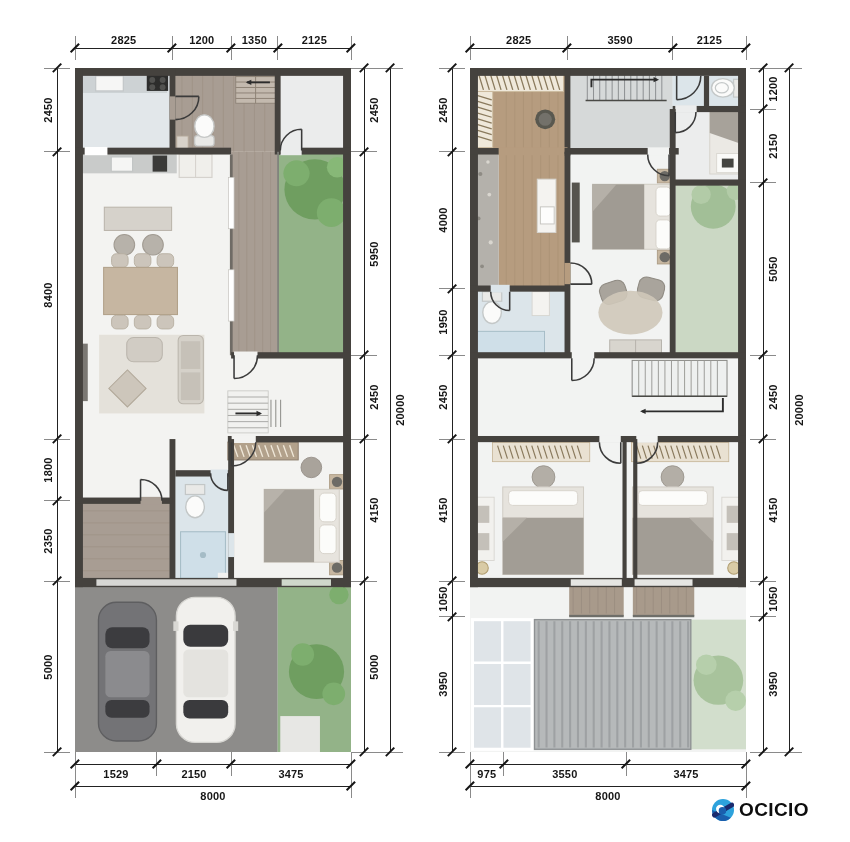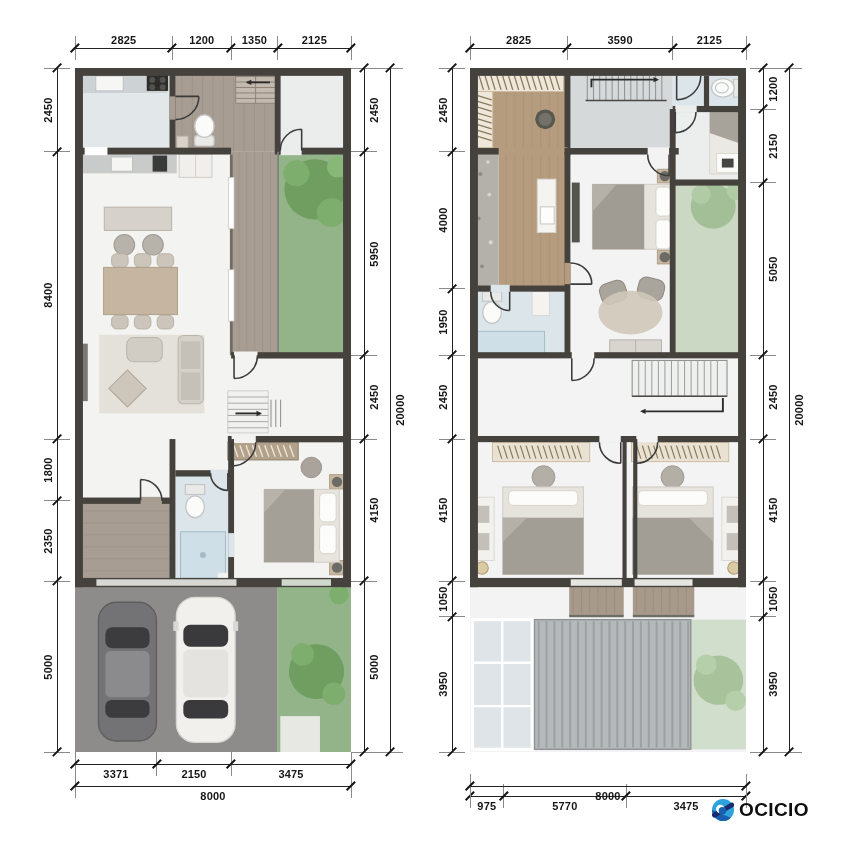--- a/index.html
+++ b/index.html
@@ -409,21 +409,21 @@
         <i class="tick"></i>
         <span class="dlabel">2125</span>
       </div>
       <i class="ext end"></i>
       <i class="tick end"></i>
     </div>
   <div class="chain h below" style="left:75px; top:764px; width:276px;">
       <div class="seg" style="flex-grow: 2375;">
         <i class="ext"></i>
         <i class="tick"></i>
-        <span class="dlabel">3371</span>
+        <span class="dlabel">1529</span>
       </div>
       <div class="seg" style="flex-grow: 2150;">
         <i class="ext"></i>
         <i class="tick"></i>
         <span class="dlabel">2150</span>
       </div>
       <div class="seg" style="flex-grow: 3475;">
         <i class="ext"></i>
         <i class="tick"></i>
         <span class="dlabel">3475</span>
@@ -520,30 +520,30 @@
         <span class="dlabel">3590</span>
       </div>
       <div class="seg" style="flex-grow: 2125;">
         <i class="ext"></i>
         <i class="tick"></i>
         <span class="dlabel">2125</span>
       </div>
       <i class="ext end"></i>
       <i class="tick end"></i>
     </div>
-  <div class="chain h below" style="left:470px; top:796px; width:276px;">
+  <div class="chain h below" style="left:470px; top:764px; width:276px;">
       <div class="seg" style="flex-grow: 975;">
         <i class="ext"></i>
         <i class="tick"></i>
         <span class="dlabel">975</span>
       </div>
       <div class="seg" style="flex-grow: 3550;">
         <i class="ext"></i>
         <i class="tick"></i>
-        <span class="dlabel">5770</span>
+        <span class="dlabel">3550</span>
       </div>
       <div class="seg" style="flex-grow: 3475;">
         <i class="ext"></i>
         <i class="tick"></i>
         <span class="dlabel">3475</span>
       </div>
       <i class="ext end"></i>
       <i class="tick end"></i>
     </div>
   <div class="chain h below" style="left:470px; top:786px; width:276px;">

